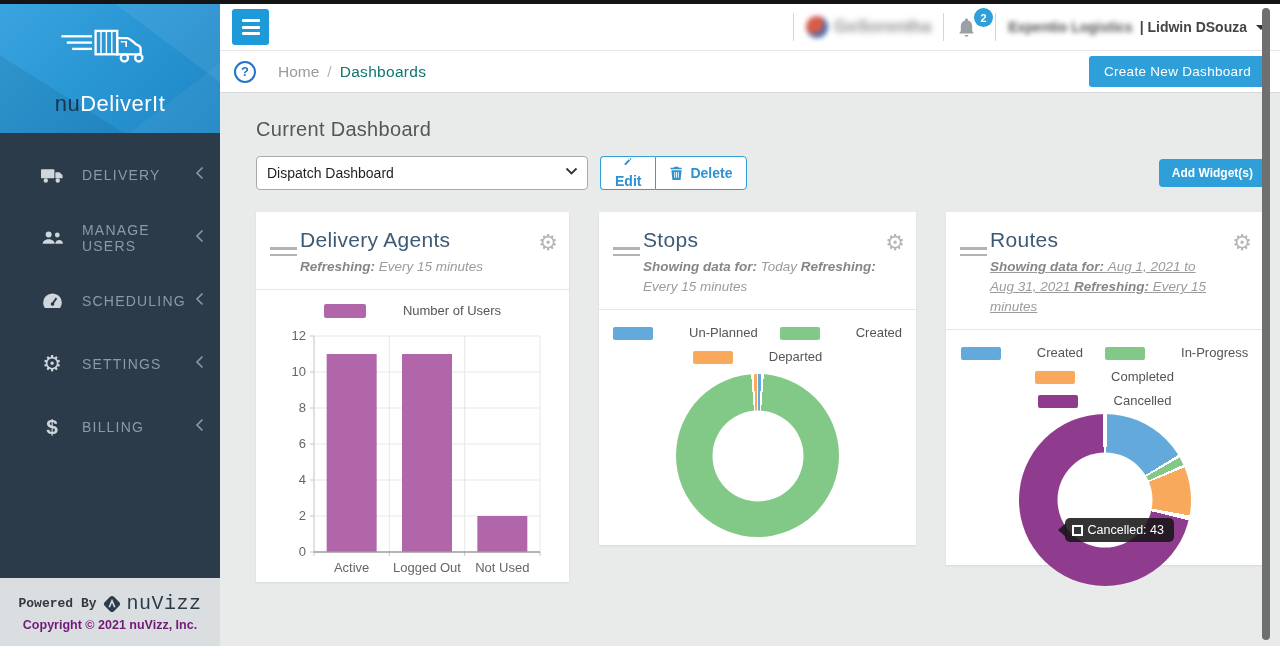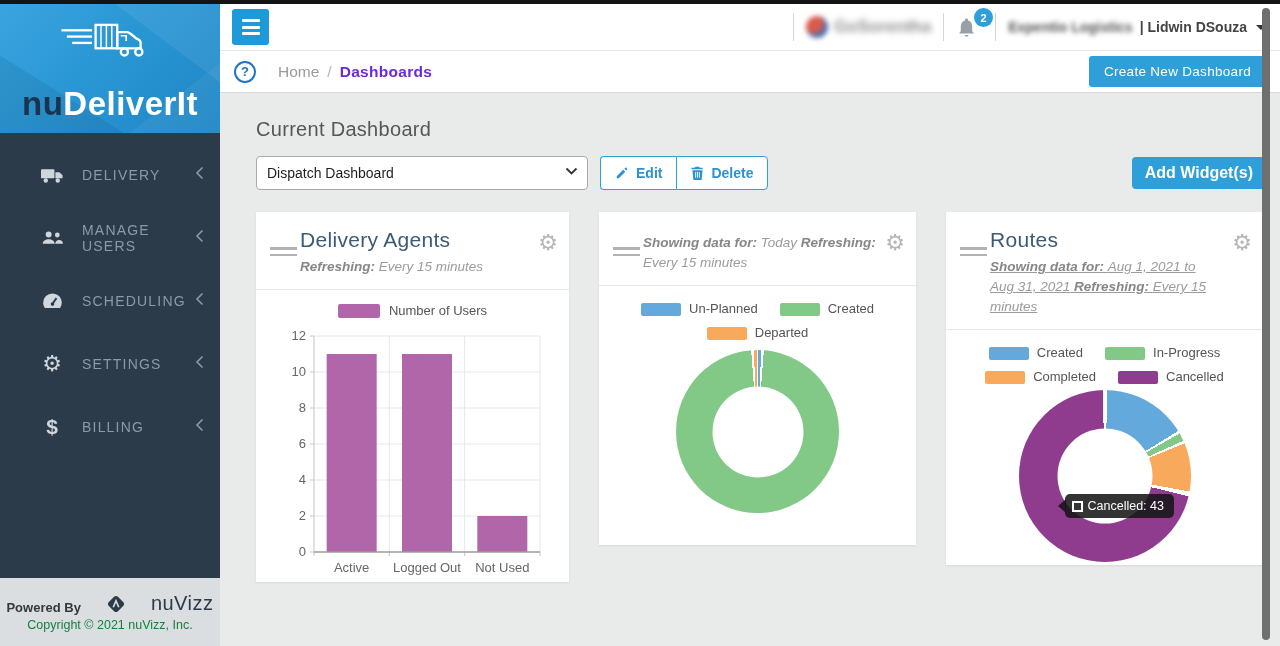--- a/index.html
+++ b/index.html
@@ -6,33 +6,33 @@
   html,body { width:1280px; height:646px; overflow:hidden; font-family:"Liberation Sans", sans-serif; background:#e9eaea; }
   .top-strip { position:absolute; top:0; left:0; width:1280px; height:4px; background:#141414; z-index:50; }
   .app { display:flex; width:1280px; height:646px; }
 
   
   .sidebar { width:220px; background:#2c3b4a; display:flex; flex-direction:column; flex-shrink:0; }
   .logo-block { height:133px; position:relative; background:linear-gradient(135deg,#3aa4df 0%,#2a97d5 45%,#1f86c4 100%); overflow:hidden; display:flex; flex-direction:column; align-items:center; justify-content:center; padding-top:8px; }
   .facet1 { position:absolute; width:0; height:0; border-left:120px solid transparent; border-top:90px solid rgba(255,255,255,0.07); right:-10px; top:0; }
   .facet2 { position:absolute; width:0; height:0; border-right:160px solid transparent; border-bottom:100px solid rgba(0,0,0,0.07); left:-20px; bottom:-10px; }
   .facet3 { position:absolute; width:0; height:0; border-left:90px solid transparent; border-bottom:70px solid rgba(255,255,255,0.05); right:0; bottom:0; }
-  .logo-text { font-size:33px; font-weight:700; letter-spacing:.5px; margin-top:20px; position:relative; z-index:2; }
+  .logo-text { font-size:22px; font-weight:400; letter-spacing:.5px; margin-top:20px; position:relative; z-index:2; }
   .logo-text .nu { color:#1c3350; }
   .logo-text .deliver { color:#ffffff; }
   .nav { flex:1; padding-top:10px;margin-left:12px; }
   .nav-item { height:63px; display:flex; align-items:center; padding:0 16px 0 26px; cursor:pointer; }
   .nav-item .ni-icon { width:28px; display:flex; justify-content:center; align-items:center; color:#cfd6dc; font-size:21px; }
   .nav-item .ni-label { flex:1; margin-left:16px; color:#8d99a6; font-size:14px; letter-spacing:1.2px; font-weight:500; }
   .gear-glyph { font-size:22px; line-height:1; }
   .sidebar-footer { height:68px; background:#dbdee1; display:flex; flex-direction:column; align-items:center; justify-content:center; gap:3px; }
-  .powered-row { display:flex; align-items:flex-end; gap:24px; }
+  .powered-row { display:flex; align-items:center; gap:4px;font-family:Liberation Mono, monospace; }
   .powered-label { font-size:13px; font-weight:700; color:#33383d; }
   .nuvizz-wordmark { font-size:20px; color:#2c3b4a; letter-spacing:.5px; }
-  .copyright { font-size:12.5px; font-weight:400; color:#15803d; }
+  .copyright { font-size:12.5px; font-weight:700; color:#701a75; }
 
   
   .main { flex:1; display:flex; flex-direction:column; position:relative; }
   .topbar { margin-top:4px; height:46px; background:#fff; display:flex; align-items:center; padding:0 14px 0 12px; }
   .hamburger { width:37px; height:36px; background:#1f9ad8; border:none; border-radius:3px; display:flex; flex-direction:column; justify-content:center; align-items:center; gap:3.5px; cursor:pointer; }
   .hamburger span { display:block; width:18px; height:3px; background:#fff; border-radius:1px; }
   .topbar-right { margin-left:auto; display:flex; align-items:center; gap:12px; }
   .tb-divider { width:1px; height:28px; background:#d5d5d5; }
   .blur-logo-cluster { display:flex; align-items:center; gap:6px; }
   .blur-circle { width:22px; height:22px; border-radius:50%; background:radial-gradient(circle at 35% 35%, #d95b4a 0 40%, #3f6fb5 60% 100%); filter:blur(2.5px); }
@@ -42,55 +42,55 @@
   .account { display:flex; align-items:center; gap:7px; cursor:pointer; }
   .acct-company { font-size:14px; font-weight:700; color:#555; filter:blur(2.5px); }
   .acct-user { font-size:14px; font-weight:700; color:#444; filter:blur(0.7px); }
   .caret-down { width:0; height:0; border-left:5px solid transparent; border-right:5px solid transparent; border-top:5px solid #333; margin-left:2px; }
 
   .breadcrumb-bar { height:43px; background:#fff; border-top:1px solid #e6e6e6; border-bottom:1px solid #d9d9d9; display:flex; align-items:center; padding:0 14px 0 14px; }
   .help-icon { width:22px; height:22px; border:2.5px solid #2374c5; border-radius:50%; color:#2374c5; font-size:13px; font-weight:700; display:flex; align-items:center; justify-content:center; cursor:pointer; }
   .crumbs { margin-left:22px; display:flex; align-items:center; gap:8px; font-size:15.5px; }
   .crumb-home { color:#9b9b9b; cursor:pointer; }
   .crumb-sep { color:#b5b5b5; }
-  .crumb-current { color:#6d28d9; font-weight:700; letter-spacing:.3px; }
+  .crumb-current { color:#0f766e; font-weight:400; letter-spacing:.3px; }
   .create-dash-btn { margin-left:auto; background:#2e9fd8; color:#fff; border:none; border-radius:3px; font-size:13.5px; padding:8px 15px; cursor:pointer; letter-spacing:.3px; }
 
   .content { flex:1; padding:25px 4px 0 36px; background:#e9eaea; }
   .page-heading { font-size:20px; font-weight:500; color:#565656; letter-spacing:.3px; }
   .controls-row { display:flex; align-items:center; margin-top:15px; }
   .dash-select-wrap { position:relative; width:332px; }
   .dash-select { width:100%; height:34px; border:1px solid #a9a9a9; border-radius:4px; background:#fff; font-size:14px; color:#1f1f1f; padding:0 30px 0 10px; appearance:none; -webkit-appearance:none; font-family:"Liberation Sans", sans-serif; cursor:pointer; }
   .select-chevron { position:absolute; right:10px; top:11px; pointer-events:none; }
   .btn-group { display:flex; margin-left:12px; }
   .btn-edit, .btn-delete { height:34px; background:#fff; border:1px solid #2e9fd8; color:#2e91d1; font-size:14px; font-weight:600; display:flex; align-items:center; gap:7px; padding:0 14px; cursor:pointer; }
-  .btn-edit { border-radius:4px 0 0 4px; border-right:none; }
+  .btn-edit { border-radius:4px 0 0 4px; border-right:none;flex-direction:column; }
   .btn-delete { border-radius:0 4px 4px 0; }
-  .add-widgets-btn { margin-left:auto; margin-right:10px; background:#2e9fd8; color:#fff; border:none; border-radius:4px; font-size:16px; font-weight:700; padding:7px 13px; cursor:pointer; }
+  .add-widgets-btn { margin-left:auto; margin-right:10px; background:#2e9fd8; color:#fff; border:none; border-radius:4px; font-size:12px; font-weight:700; padding:7px 13px; cursor:pointer; }
 
   
   .widgets-row { display:flex; gap:30px; margin-top:22px; align-items:flex-start; }
   .card { background:#fff; border-radius:0; box-shadow:0 1px 2px rgba(0,0,0,.08); }
   .card-1 { width:313px; height:370px; }
   .card-2 { width:317px; height:333px; }
   .card-3 { width:317px; height:353px; }
   .card-header { position:relative; padding:16px 40px 12px 44px; border-bottom:1px solid #e7e7e7; }
   .drag-handle { position:absolute; left:14px; top:31px; cursor:grab; }
   .drag-handle i { display:block; width:27px; height:2.5px; background:#b3b3b3; margin:4px 0; }
   .card-title { font-size:21px; color:#3d5a74; font-weight:500; letter-spacing:.3px; }
   .card-meta { margin-top:5px; font-size:13.5px; font-style:italic; color:#9b9b9b; line-height:20px; }
   .card-meta b { color:#868686; }
   .card-2 .card-meta { max-width:234px; }
   .card-3 .card-meta { max-width:228px;text-decoration:underline; }
   .card-gear { position:absolute; right:11px; top:20px; color:#b5b5b5; cursor:pointer; }
   .card-body { position:relative; }
 
   .bar-legend { display:flex; justify-content:center; align-items:center; gap:9px; margin-top:13px; cursor:pointer; }
   .bar-legend .swatch { width:42px; height:14px; border-radius:2px; }
-  .legend-label { font-size:13px; color:#555; }
+  .legend-label { font-size:13px; color:#555;margin-left:28px; }
   .bar-chart-wrap { display:flex; justify-content:center; margin-top:2px; }
   svg text { font-family:"Liberation Sans", sans-serif; }
 
   .donut-legend { display:flex; flex-wrap:wrap; justify-content:center; column-gap:22px; row-gap:9px; margin-top:15px; padding:0 12px; }
   .donut-legend .dl-item { display:flex; align-items:flex-end; gap:8px; cursor:pointer; }
   .donut-legend .swatch { width:40px; height:13px; border-radius:2px; }
   .donut-wrap { position:relative; margin:10px auto 0; }
   .donut { border-radius:50%; position:relative; }
   .donut-hole { position:absolute; background:#fff; border-radius:50%; left:50%; top:50%; transform:translate(-50%,-50%); }
 
@@ -327,20 +327,21 @@
               </div>
           </div>
         </div>
 
         <div class="card card-2">
           <div class="card-header">
             <div class="drag-handle">
                 <i></i>
                 <i></i>
               </div>
+            <div class="card-title">Stops</div>
             <div class="card-meta"><b>Showing data for: </b><span>Today</span><b> Refreshing: </b><span>Every 15 minutes</span></div>
             <div class="card-gear gear-glyph">⚙</div>
           </div>
           <div class="card-body">
             <div class="donut-legend" id="legend-stops">
                 <div class="dl-item">
                   <span class="swatch" style="background: rgb(100, 169, 220);"></span>
                   <span class="legend-label">Un-Planned</span>
                 </div>
                 <div class="dl-item">

